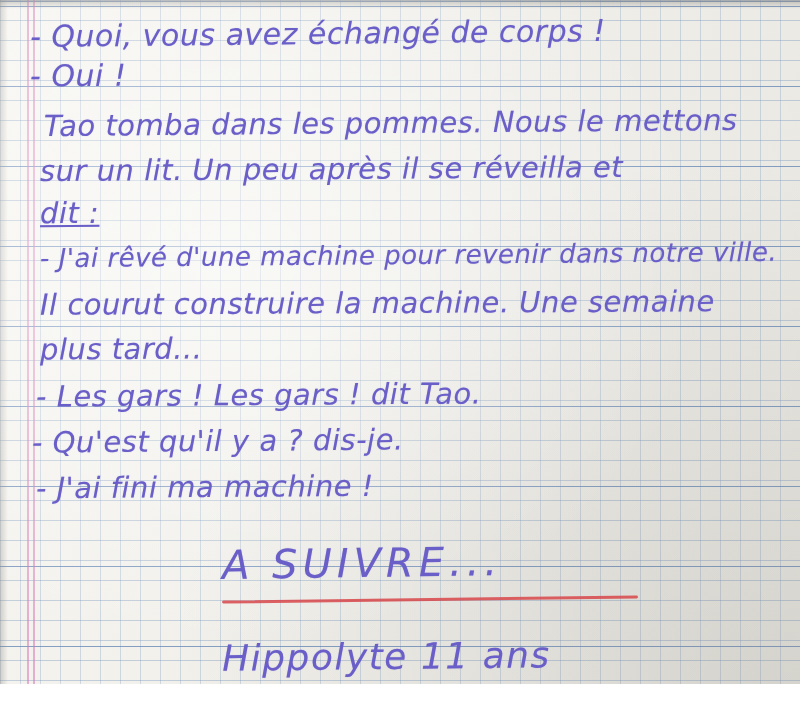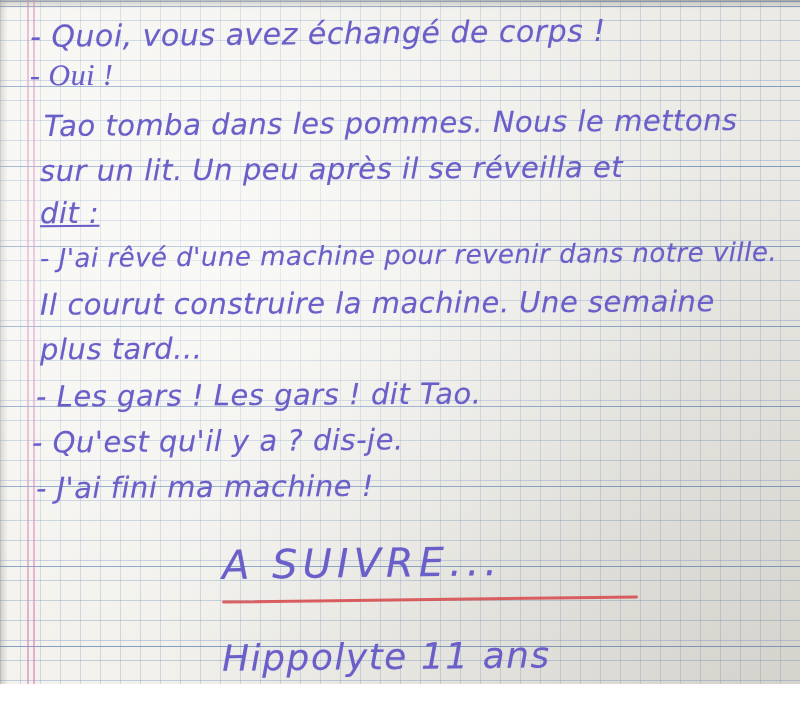--- a/index.html
+++ b/index.html
@@ -73,21 +73,21 @@
     color: #6a5fc8;
     font-family: "DejaVu Sans", sans-serif;
     font-style: italic;
     font-weight: 400;
     letter-spacing: 0.5px;
     white-space: nowrap;
     text-shadow: 0 0 1px rgba(106,95,200,0.35);
   }
   .l  { font-size: 30px; }
   .l1 { left: 30px;  top: 16px;  transform: rotate(-0.6deg); }
-  .l2 { left: 30px;  top: 58px;  transform: rotate(-0.4deg); font-family: Liberation Serif, serif; }
+  .l2 { left: 30px;  top: 58px;  transform: rotate(-0.4deg); }
   .l3 { left: 44px;  top: 106px; font-size: 29px; transform: rotate(-0.5deg); }
   .l4 { left: 40px;  top: 152px; font-size: 29px; transform: rotate(-0.4deg); }
   .l5 { left: 40px;  top: 196px; font-size: 29px; transform: rotate(-0.3deg); text-decoration: underline; }
   .l6 { left: 40px;  top: 240px; font-size: 26px; transform: rotate(-0.5deg); }
   .l7 { left: 40px;  top: 286px; font-size: 29px; transform: rotate(-0.3deg); }
   .l8 { left: 40px;  top: 332px; font-size: 29px; transform: rotate(-0.4deg); }
   .l9 { left: 36px;  top: 378px; font-size: 29px; transform: rotate(-0.4deg); }
   .l10{ left: 32px;  top: 424px; font-size: 29px; transform: rotate(-0.5deg); }
   .l11{ left: 36px;  top: 470px; font-size: 29px; transform: rotate(-0.4deg); }
 

